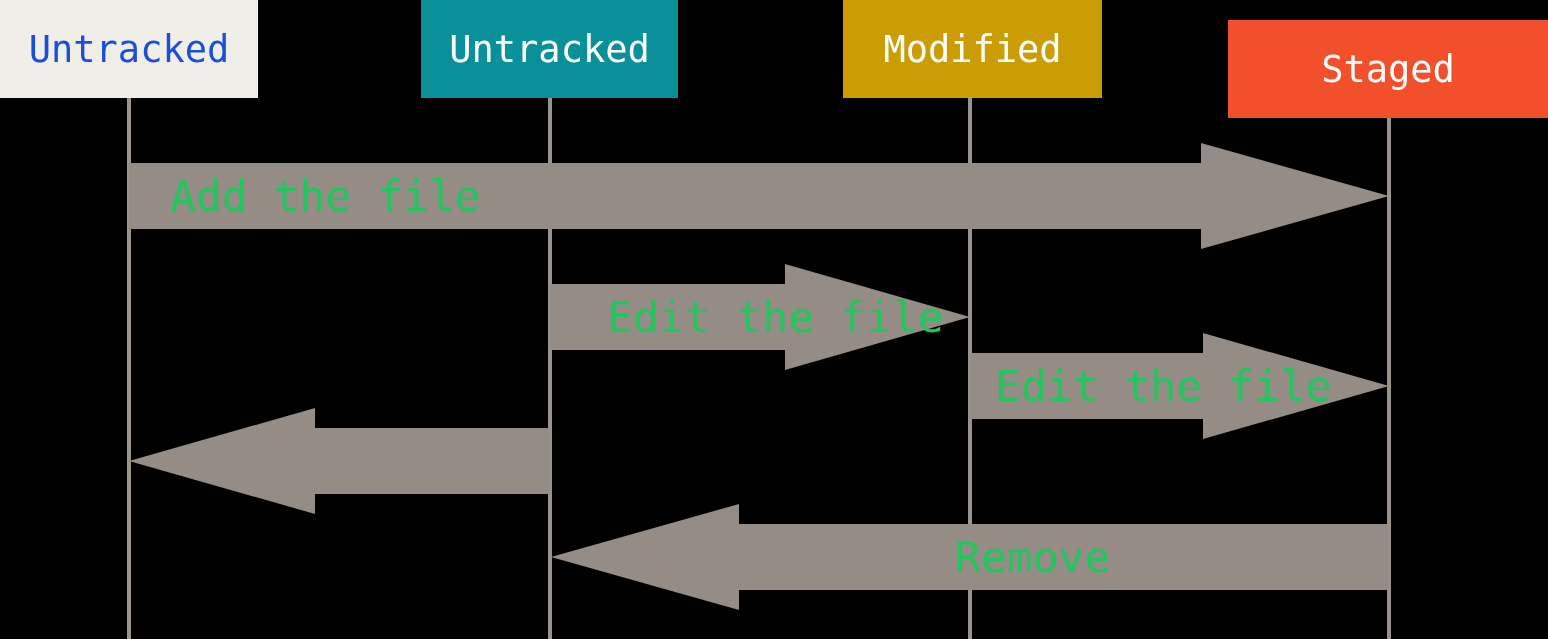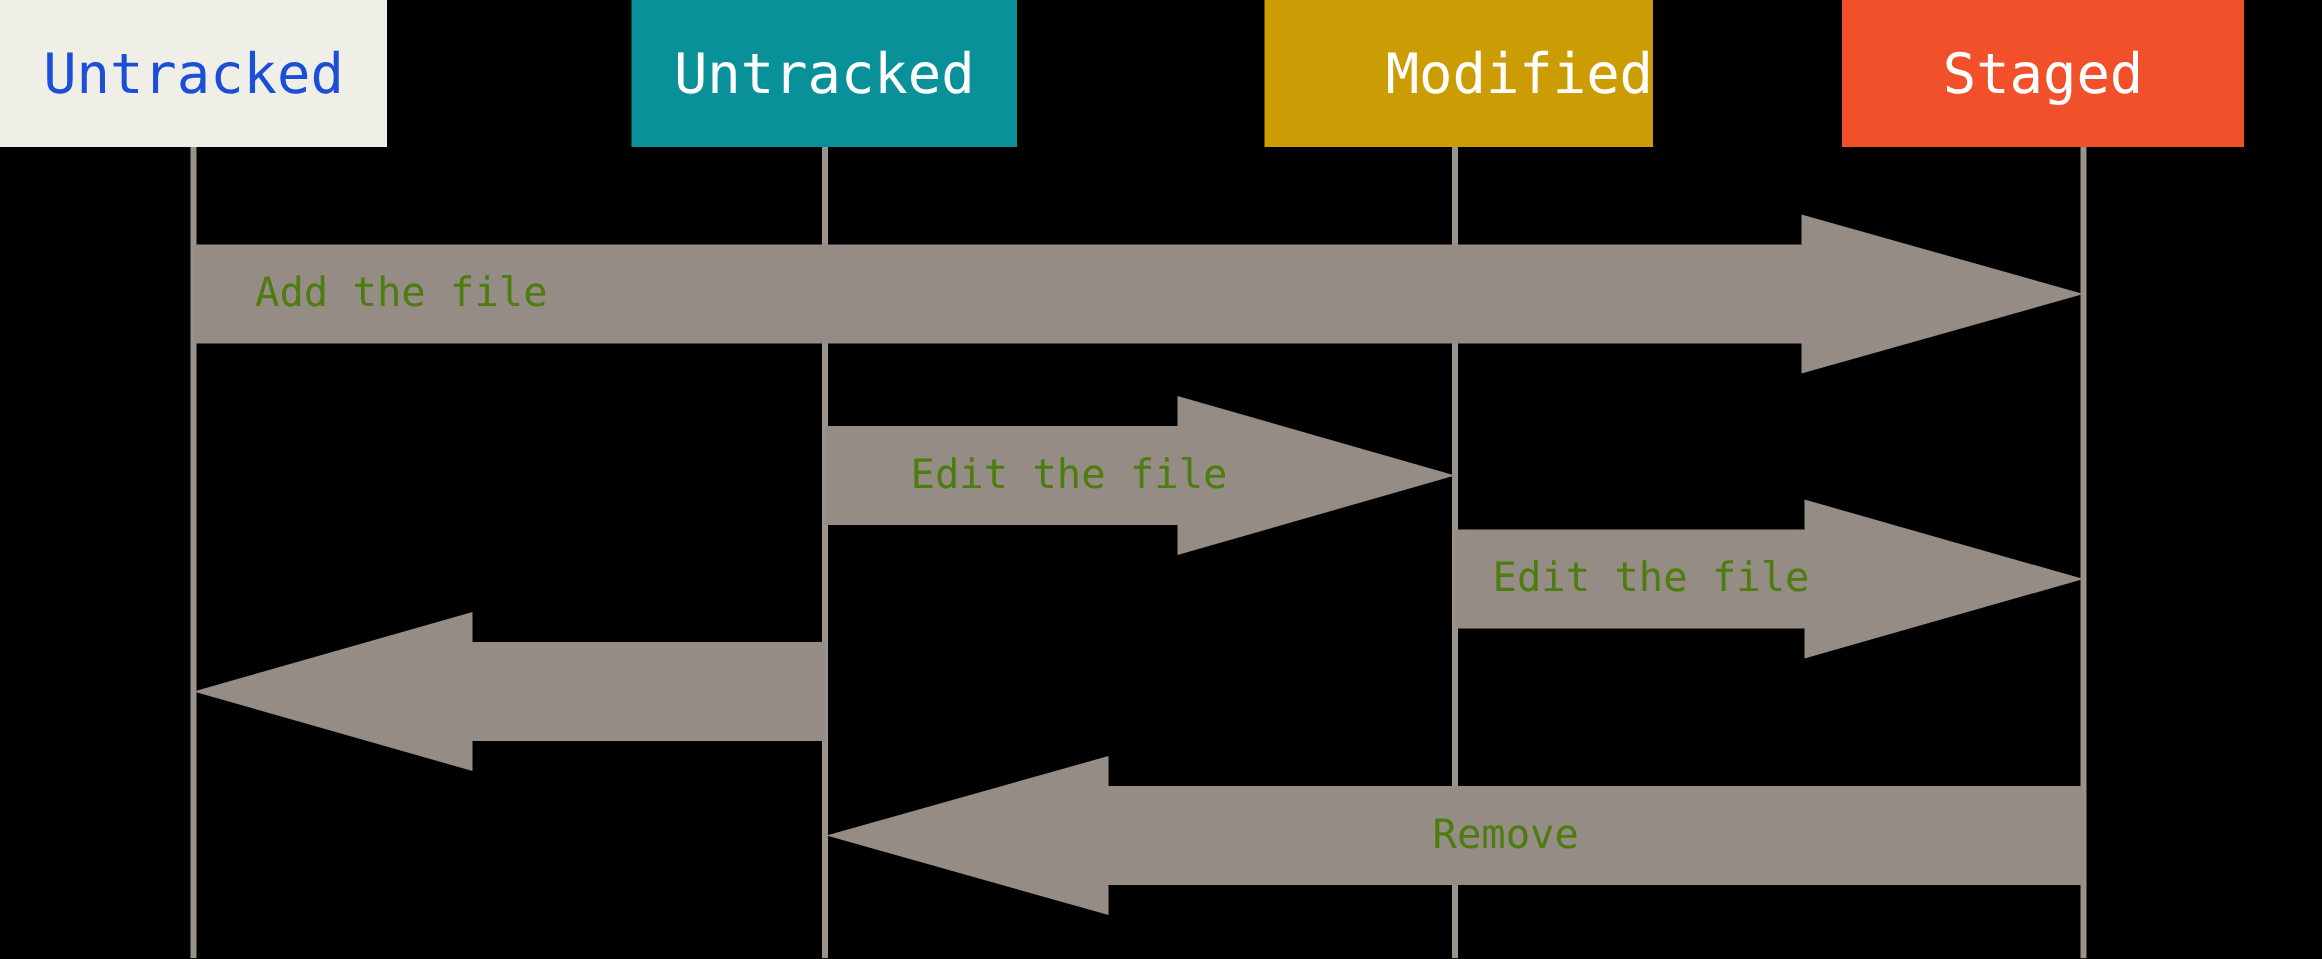--- a/index.html
+++ b/index.html
@@ -21,22 +21,22 @@
     height: 98px;
     display: flex;
     align-items: center;
     justify-content: center;
     font-size: 37px;
     letter-spacing: 0px;
     white-space: nowrap;
   }
   .state-untracked  { left: 0px;    width: 258px; background: #f0efe7; color: #1d4ed8; }
   .state-unmodified { left: 421px;  width: 257px; background: #0a9098; color: #ffffff; }
-  .state-modified   { left: 843px;  width: 259px; background: #cb9c04; color: #ffffff; justify-content: flex-end; }
-  .state-staged     { left: 1228px; width: 268px; background: #f2502b; color: #ffffff; }
+  .state-modified   { left: 843px;  width: 259px; background: #cb9c04; color: #ffffff; }
+  .state-staged     { left: 1228px; width: 320px; background: #f2502b; color: #ffffff; margin-top: 20px; }
 
   .lifeline {
     position: absolute;
     top: 98px;
     width: 4px;
     height: 541px;
     background: #9a938c;
   }
   .lifeline-untracked  { left: 127px; }
   .lifeline-unmodified { left: 548px; }
@@ -50,22 +50,22 @@
     width: 1548px;
     height: 639px;
   }
   svg.arrows polygon {
     fill: #958d85;
     stroke: none;
   }
 
   .arrow-label {
     position: absolute;
-    color: #4d7c0f;
-    font-size: 27px;
+    color: #22c55e;
+    font-size: 43px;
     line-height: 42px;
     white-space: nowrap;
   }
   .label-add    { left: 170px; top: 175px; }
   .label-edit   { left: 607px; top: 296px; }
   .label-stage  { left: 995px; top: 365px; }
   .label-remove { left: 230px; top: 440px; }
   .label-commit { left: 955px; top: 536px; }
 </style>
 </head>

